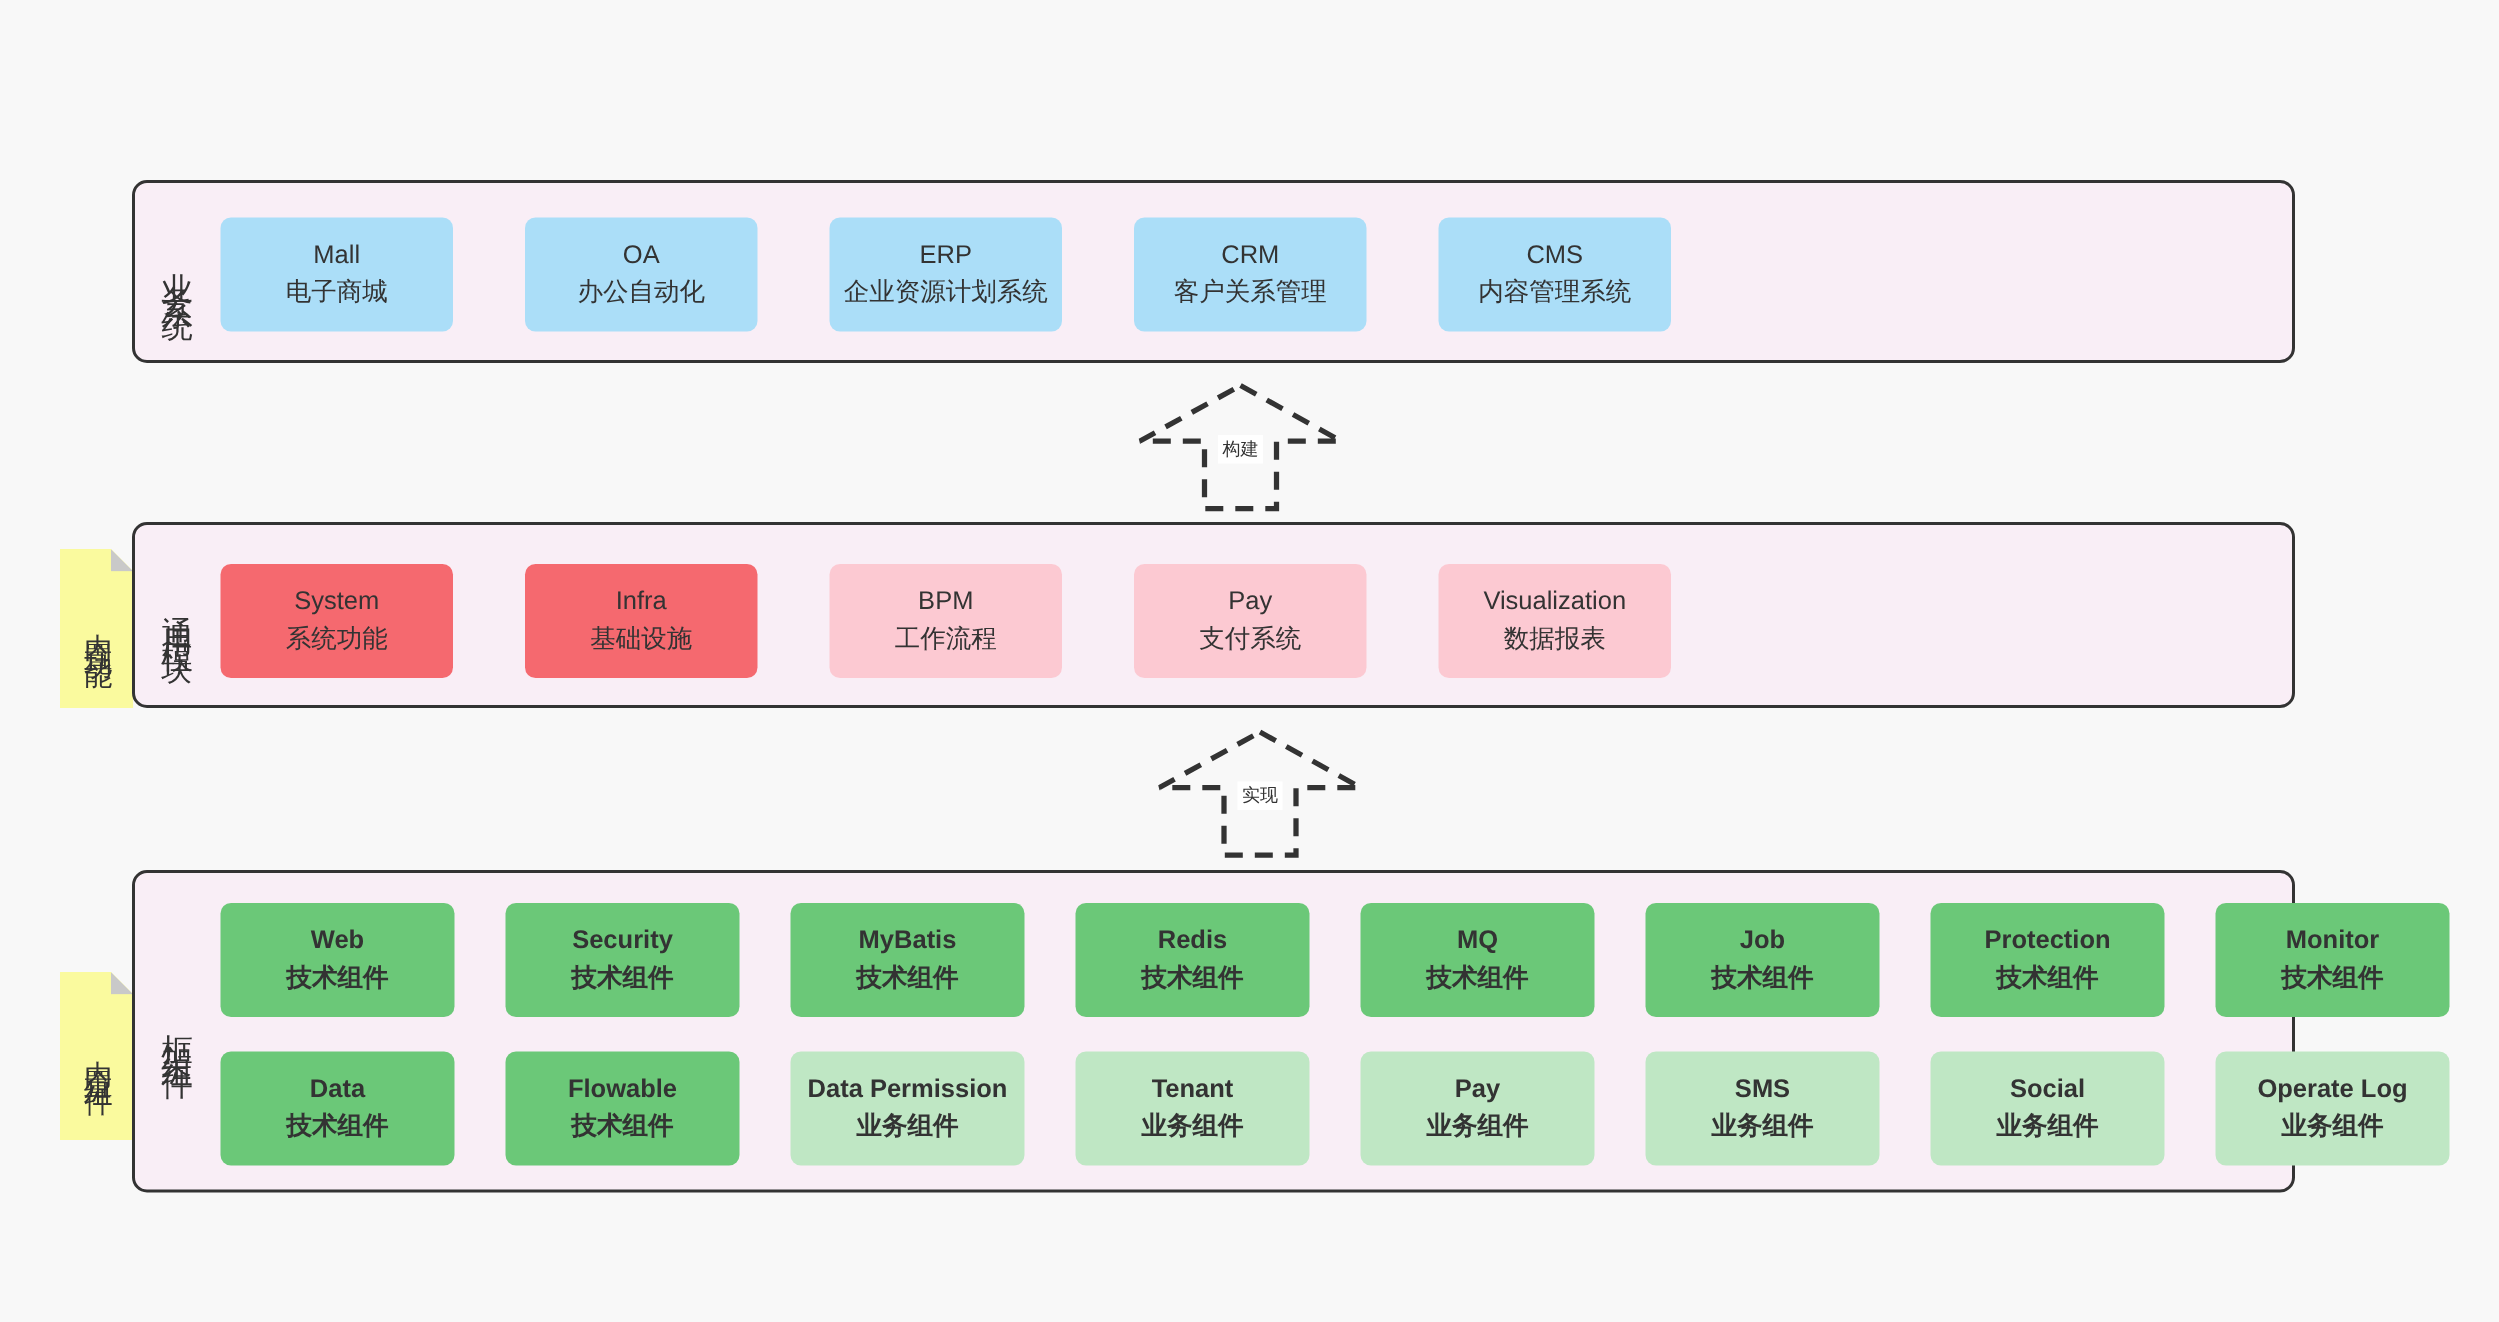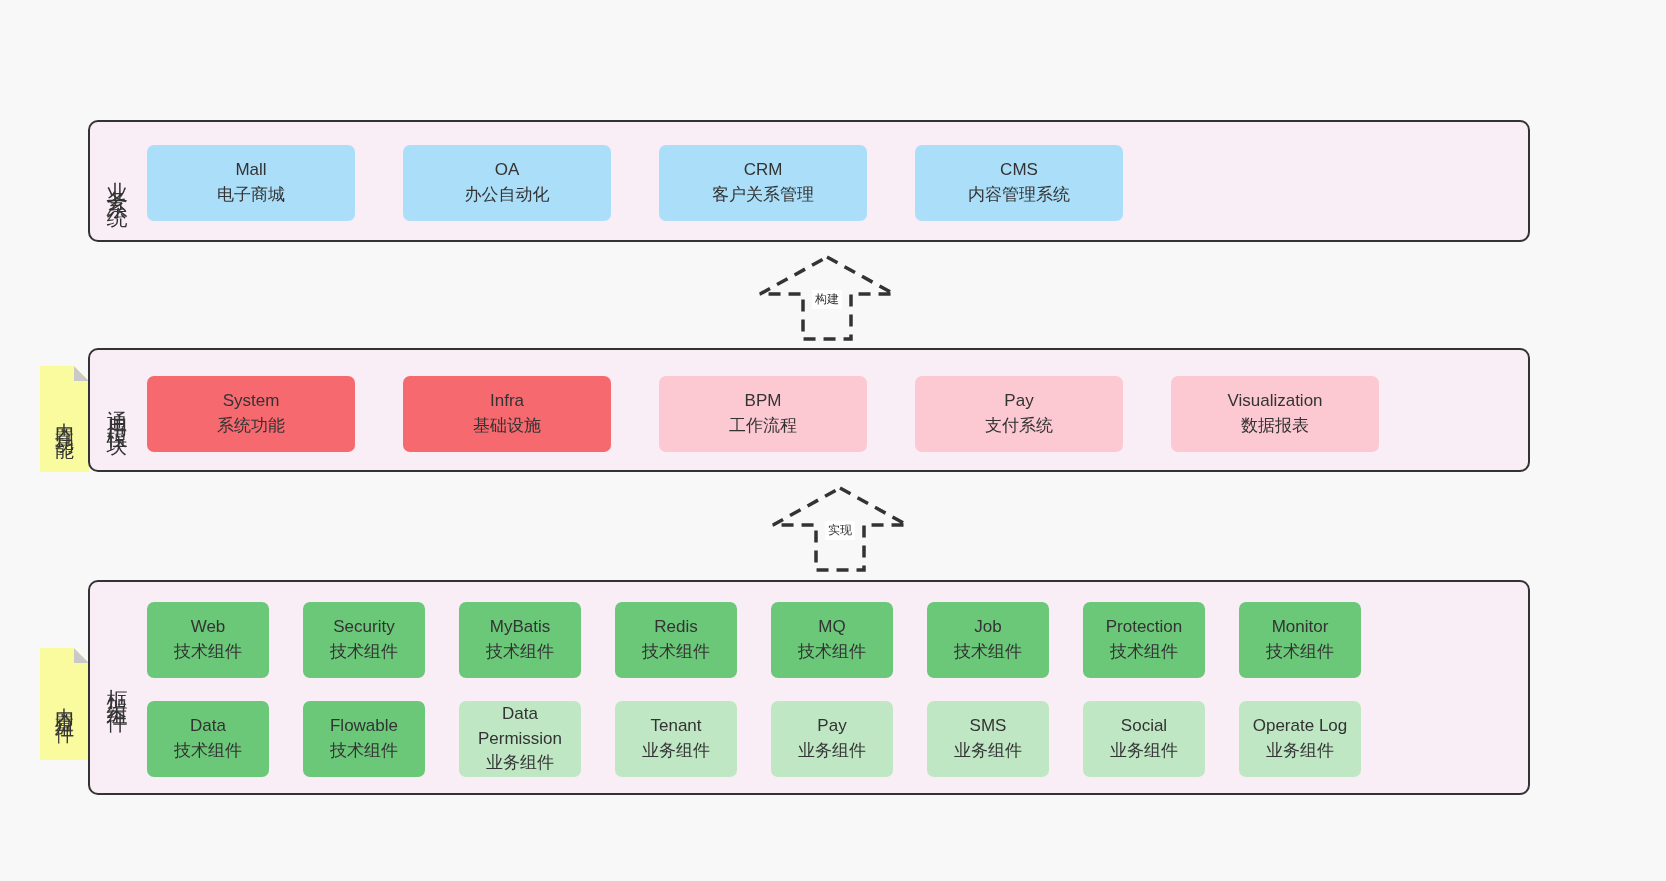--- a/index.html
+++ b/index.html
@@ -40,22 +40,22 @@
 
   .box {
     display:flex; flex-direction:column;
     align-items:center; justify-content:center;
     text-align:center;
     border-radius:7px;
     line-height:1.45;
     font-size:17px;
     padding:2px 8px;
   }
-  .box-wide { width:208px; height:76px; }
-  .box-sm  { width:122px; height:76px; }
+  .box-wide { width:155px; height:76px; }
+  .box-sm  { width:156px; height:76px;font-weight:bold; }
 
   .blue        { background: var(--box-blue, #abdef8); }
   .red         { background: var(--box-red, #f5696f); }
   .pink        { background: var(--box-pink, #fcc9d2); }
   .green       { background: var(--box-green, #6bc878); }
   .green-light { background: var(--box-green-light, #bfe7c4); }
 
   .box-title, .box-sub { width:100%; }
 
   
@@ -112,20 +112,24 @@
     <div class="box-row row-wide" style="top:23px;">
       <div class="box box-wide blue">
         <div class="box-title">Mall</div>
         <div class="box-sub">电子商城</div>
       </div>
       <div class="box box-wide blue">
         <div class="box-title">OA</div>
         <div class="box-sub">办公自动化</div>
       </div>
       <div class="box box-wide blue">
+        <div class="box-title">ERP</div>
+        <div class="box-sub">企业资源计划系统</div>
+      </div>
+      <div class="box box-wide blue">
         <div class="box-title">CRM</div>
         <div class="box-sub">客户关系管理</div>
       </div>
       <div class="box box-wide blue">
         <div class="box-title">CMS</div>
         <div class="box-sub">内容管理系统</div>
       </div>
     </div>
   </section>
 

